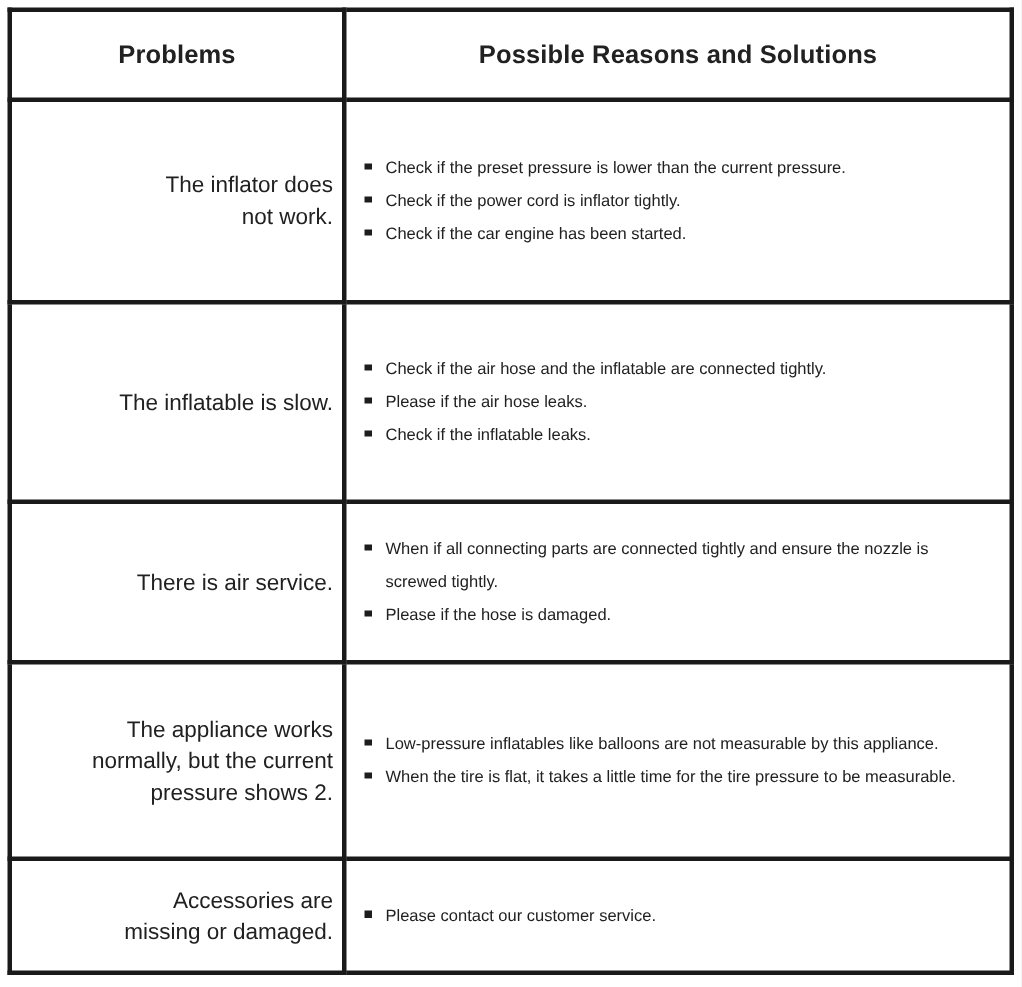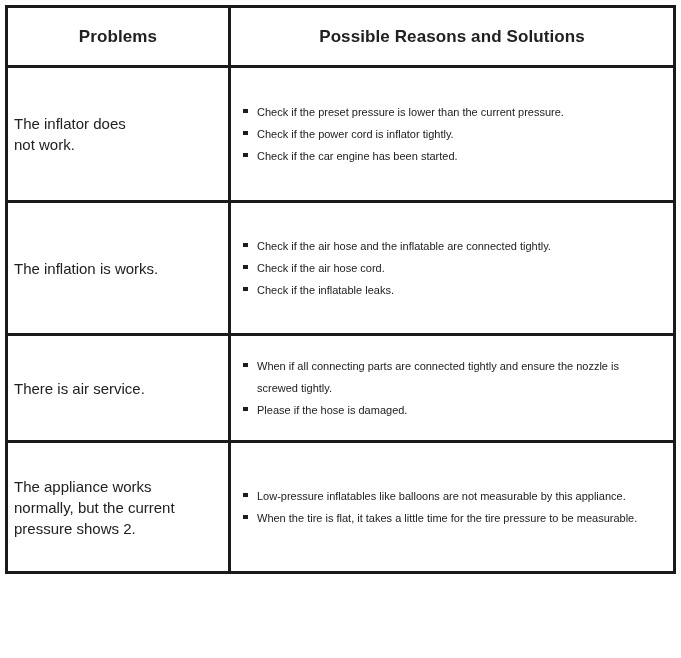--- a/index.html
+++ b/index.html
@@ -35,21 +35,21 @@
     font-weight: 700;
     text-align: center;
     letter-spacing: 0.1px;
   }
   tbody tr:nth-child(1) { height: 135px; }
   tbody tr:nth-child(2) { height: 133px; }
   tbody tr:nth-child(3) { height: 107px; }
   tbody tr:nth-child(4) { height: 131px; }
   tbody tr:nth-child(5) { height: 76px; }
   td.problem-cell {
-    text-align: left;
+    text-align: right;
     font-size: 15px;
     line-height: 21px;
     white-space: pre-line;
     padding: 4px 6px;
   }
   td.solutions-cell {
     padding: 8px 14px 8px 11px;
   }
   ul.solutions-list {
     list-style: none;
@@ -88,25 +88,25 @@
       <td class="solutions-cell">
         <ul class="solutions-list">
               <li><span class="bullet"></span><span>Check if the preset pressure is lower than the current pressure.</span></li>
               <li><span class="bullet"></span><span>Check if the power cord is inflator tightly.</span></li>
               <li><span class="bullet"></span><span>Check if the car engine has been started.</span></li>
             </ul>
       </td>
     </tr>
 
     <tr>
-      <td class="problem-cell">The inflation is works.</td>
+      <td class="problem-cell">The inflatable is slow.</td>
       <td class="solutions-cell">
         <ul class="solutions-list">
               <li><span class="bullet"></span><span>Check if the air hose and the inflatable are connected tightly.</span></li>
-              <li><span class="bullet"></span><span>Check if the air hose cord.</span></li>
+              <li><span class="bullet"></span><span>Please if the air hose leaks.</span></li>
               <li><span class="bullet"></span><span>Check if the inflatable leaks.</span></li>
             </ul>
       </td>
     </tr>
 
     <tr>
       <td class="problem-cell">There is air service.</td>
       <td class="solutions-cell">
         <ul class="solutions-list">
               <li><span class="bullet"></span><span>When if all connecting parts are connected tightly and ensure the nozzle is screwed tightly.</span></li>
@@ -120,16 +120,25 @@
 normally, but the current
 pressure shows 2.</td>
       <td class="solutions-cell">
         <ul class="solutions-list">
               <li><span class="bullet"></span><span>Low-pressure inflatables like balloons are not measurable by this appliance.</span></li>
               <li><span class="bullet"></span><span>When the tire is flat, it takes a little time for the tire pressure to be measurable.</span></li>
             </ul>
       </td>
     </tr>
 
+    <tr>
+      <td class="problem-cell">Accessories are
+missing or damaged.</td>
+      <td class="solutions-cell">
+        <ul class="solutions-list">
+              <li><span class="bullet"></span><span>Please contact our customer service.</span></li>
+            </ul>
+      </td>
+    </tr>
   </tbody>
   </table>
 
 </div>
 
 </body></html>

